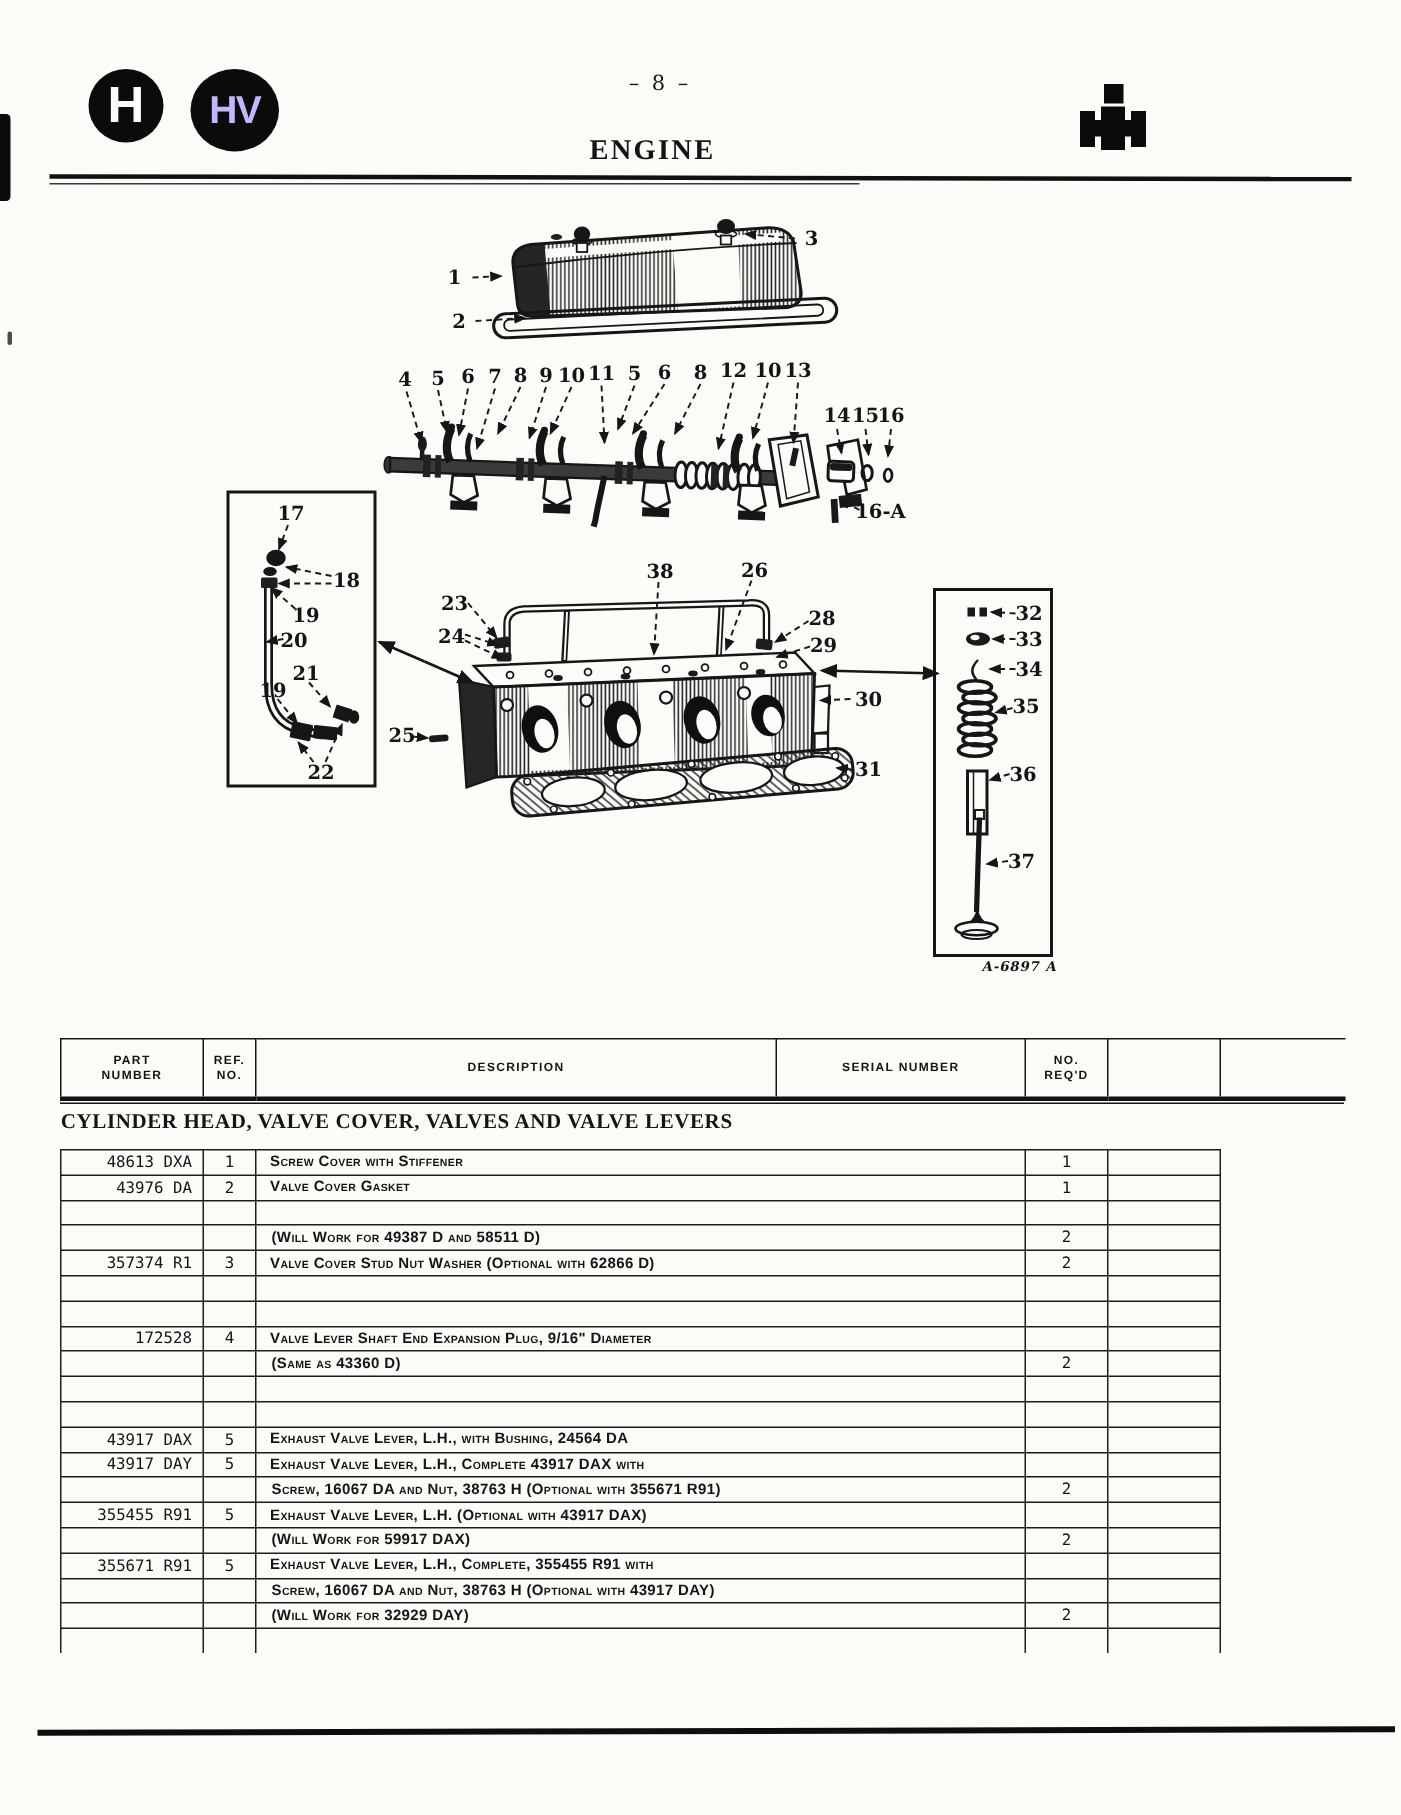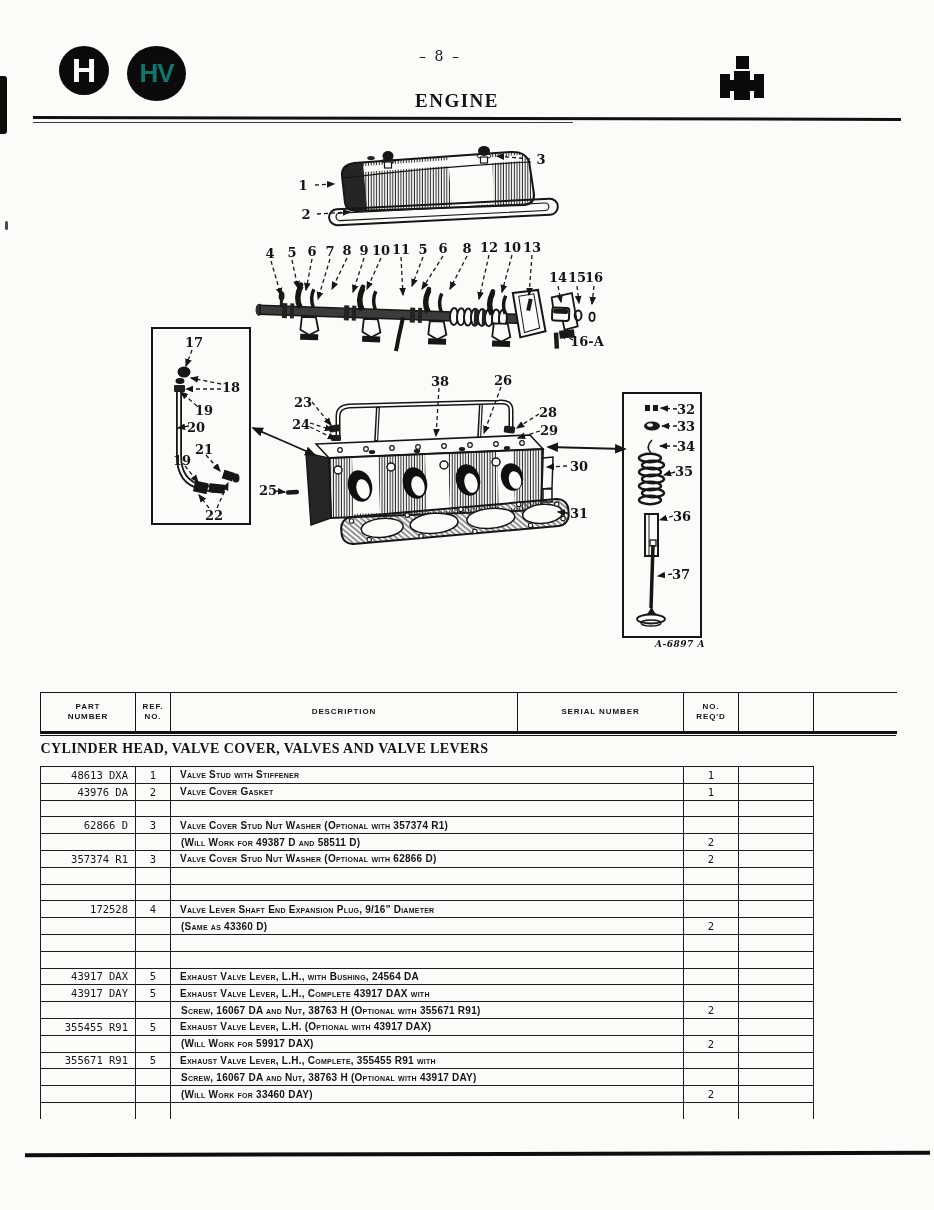--- a/index.html
+++ b/index.html
@@ -4,24 +4,24 @@
 <style>
   html,body{margin:0;padding:0;background:#d9d9d6;}
   .page{position:relative;width:934px;height:1210px;background:#fbfbf8;overflow:hidden;
         font-family:"Liberation Sans",sans-serif;color:#141414;}
   
   .logo-h{position:absolute;left:59px;top:46px;width:50px;height:49px;background:#0b0b0b;
           border-radius:50%;display:flex;align-items:center;justify-content:center;}
   .logo-h span{color:#fbfbf8;font:bold 34px "Liberation Sans",sans-serif;}
   .logo-hv{position:absolute;left:127px;top:46px;width:59px;height:55px;background:#0b0b0b;
           border-radius:50%;display:flex;align-items:center;justify-content:center;}
-  .logo-hv span{color:#0f766e;font:bold 26px "Liberation Sans",sans-serif;letter-spacing:-1px;}
+  .logo-hv span{color:#c4b5fd;font:bold 26px "Liberation Sans",sans-serif;letter-spacing:-1px;}
   .pageno{position:absolute;left:400px;top:48px;width:80px;text-align:center;
           font:14px "DejaVu Serif",serif;letter-spacing:2px;}
-  .title{position:absolute;left:407px;top:90px;width:100px;text-align:center;
+  .title{position:absolute;left:385px;top:90px;width:100px;text-align:center;
          font:bold 19px "Liberation Serif",serif;letter-spacing:1.5px;}
   .ih-logo{position:absolute;left:719px;top:54px;}
   .rule1{position:absolute;top:117px;left:33px;width:868px;height:3.4px;background:#111;transform:rotate(.12deg);}
   .rule2{position:absolute;top:121.6px;left:33px;width:540px;height:1.2px;background:#3a3a3a;}
   .edge1{position:absolute;left:0;top:76px;width:7px;height:58px;background:#0c0c0c;border-radius:0 3px 3px 0;}
   .edge2{position:absolute;left:5px;top:221px;width:3px;height:9px;background:#4a4a4a;border-radius:2px;}
   
   .fig{position:absolute;left:0;top:140px;}
   .callout{font:bold 13px "DejaVu Serif",serif;fill:#141414;text-anchor:middle;}
   .plate{font:italic bold 9px "DejaVu Serif",serif;fill:#141414;text-anchor:middle;letter-spacing:.5px;}
@@ -410,21 +410,21 @@
       </thead>
       <tbody>
         <tr>
           <td class="section" colspan="7">CYLINDER HEAD, VALVE COVER, VALVES AND VALVE LEVERS</td>
         </tr>
       </tbody>
       <tbody class="rows" id="tbody">
           <tr>
             <td class="part">48613 DXA</td>
             <td class="ref">1</td>
-            <td class="desc" colspan="2">Valve Stud with Stiffener</td>
+            <td class="desc" colspan="2">Screw Cover with Stiffener</td>
             <td class="req">1</td>
             <td class="b6"></td>
             <td class="b7"></td>
           </tr>
           <tr>
             <td class="part">43976 DA</td>
             <td class="ref">2</td>
             <td class="desc" colspan="2">Valve Cover Gasket</td>
             <td class="req">1</td>
             <td class="b6"></td>
@@ -432,28 +432,20 @@
           </tr>
           <tr>
             <td class="part"></td>
             <td class="ref"></td>
             <td class="desc" colspan="2"></td>
             <td class="req"></td>
             <td class="b6"></td>
             <td class="b7"></td>
           </tr>
           <tr>
-            <td class="part">62866 D</td>
-            <td class="ref">3</td>
-            <td class="desc" colspan="2">Valve Cover Stud Nut Washer (Optional with 357374 R1)</td>
-            <td class="req"></td>
-            <td class="b6"></td>
-            <td class="b7"></td>
-          </tr>
-          <tr>
             <td class="part"></td>
             <td class="ref"></td>
             <td class="desc ind" colspan="2">(Will Work for 49387 D and 58511 D)</td>
             <td class="req">2</td>
             <td class="b6"></td>
             <td class="b7"></td>
           </tr>
           <tr>
             <td class="part">357374 R1</td>
             <td class="ref">3</td>
@@ -562,21 +554,21 @@
             <td class="part"></td>
             <td class="ref"></td>
             <td class="desc ind" colspan="2">Screw, 16067 DA and Nut, 38763 H (Optional with 43917 DAY)</td>
             <td class="req"></td>
             <td class="b6"></td>
             <td class="b7"></td>
           </tr>
           <tr>
             <td class="part"></td>
             <td class="ref"></td>
-            <td class="desc ind" colspan="2">(Will Work for 33460 DAY)</td>
+            <td class="desc ind" colspan="2">(Will Work for 32929 DAY)</td>
             <td class="req">2</td>
             <td class="b6"></td>
             <td class="b7"></td>
           </tr>
           <tr>
             <td class="part"></td>
             <td class="ref"></td>
             <td class="desc" colspan="2"></td>
             <td class="req"></td>
             <td class="b6"></td>

